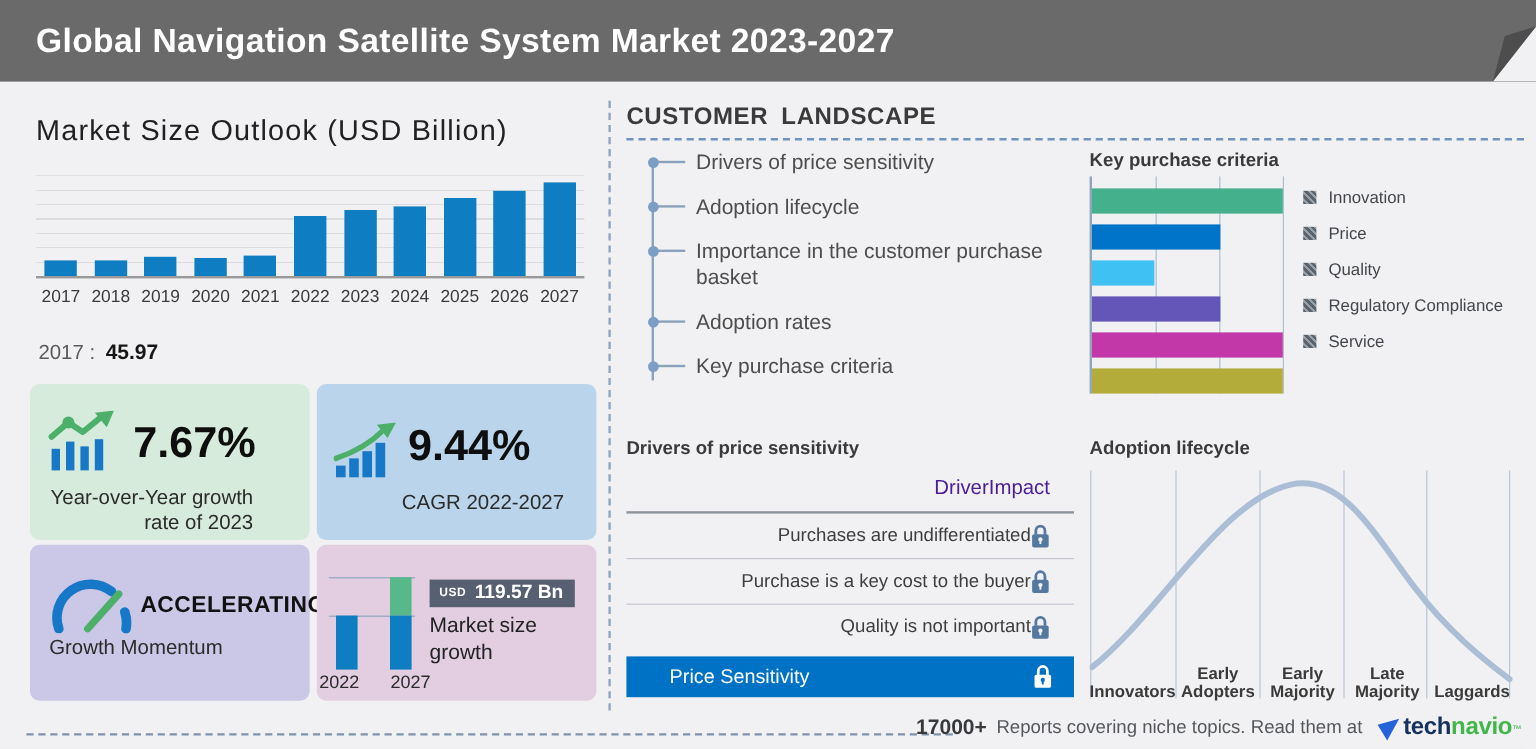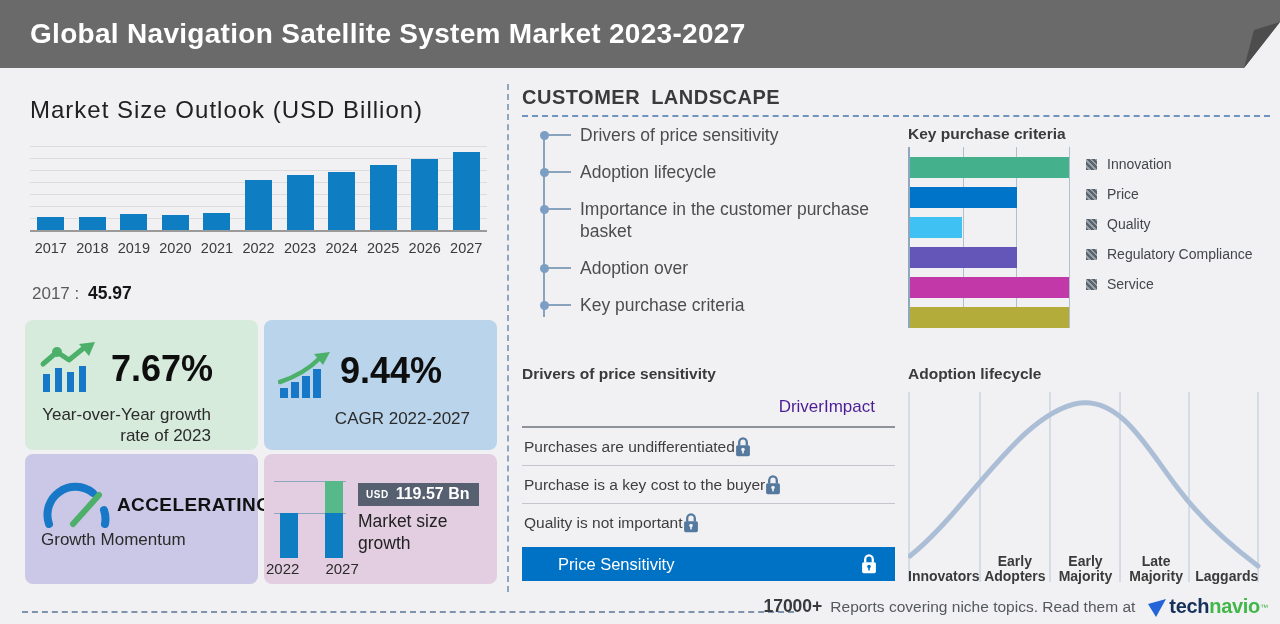--- a/index.html
+++ b/index.html
@@ -89,21 +89,21 @@
   .hatch { width:11px; height:11px; margin-right:10px; flex:0 0 11px;
            background:repeating-linear-gradient(45deg, #59636e 0 2px, #97a0a9 2px 4px); }
   .kpc-legend-item span { font-size:14px; color:#43464a; white-space:nowrap; }
 
   
   .dps-title { position:absolute; left:522px; top:365px; font-size:15.5px; font-weight:bold; color:#3a3a3a; }
   .dps-table { position:absolute; left:522px; top:393px; width:373px; }
   .dps-head { display:flex; justify-content:flex-end; align-items:flex-end;
               font-size:17px; font-weight:normal; color:#4c1d95; padding:4px 2px 9px 2px;
               border-bottom:2px solid #8e9299; }
-  .dps-row { height:38px; display:flex; align-items:center; justify-content:flex-start;
+  .dps-row { height:38px; display:flex; align-items:center; justify-content:flex-end;
              border-bottom:1px solid #c3c6cc; font-size:15.5px; color:#3e3e3e; padding:0 2px; }
   .dps-row:last-of-type { border-bottom:none; }
   .dps-row .lock, .dps-head .impact { margin-right:18px; }
   .dps-highlight { margin-top:5px; height:34px; background:#0072c6; display:flex; align-items:center;
                    justify-content:space-between; color:#ffffff; font-size:16.5px; padding-left:36px; }
   .dps-highlight .lock { margin-right:18px; }
   .lock { display:flex; }
 
   
   .al-title { position:absolute; left:908px; top:365px; font-size:15.5px; font-weight:bold; color:#3a3a3a; }
@@ -270,21 +270,21 @@
   </div>
 
   <div class="v-divider"></div>
 
   <div class="cl-title">CUSTOMER LANDSCAPE</div>
   <div class="cl-underline"></div>
   <ul class="cl-list" id="clList">
       <li class="cl-item">Drivers of price sensitivity</li>
       <li class="cl-item">Adoption lifecycle</li>
       <li class="cl-item">Importance in the customer purchase basket</li>
-      <li class="cl-item">Adoption over</li>
+      <li class="cl-item">Adoption rates</li>
       <li class="cl-item">Key purchase criteria</li>
     </ul>
 
   <div class="kpc-title">Key purchase criteria</div>
   <div class="kpc-chart" id="kpcChart">
       <div class="kpc-grid" style="left: 53px;"></div>
       <div class="kpc-grid" style="left: 106px;"></div>
       <div class="kpc-grid" style="left: 159px;"></div>
       <div class="kpc-bar" style="width: 159px; background: rgb(69, 176, 140);"></div>
       <div class="kpc-bar" style="width: 107px; background: rgb(0, 116, 200);"></div>

